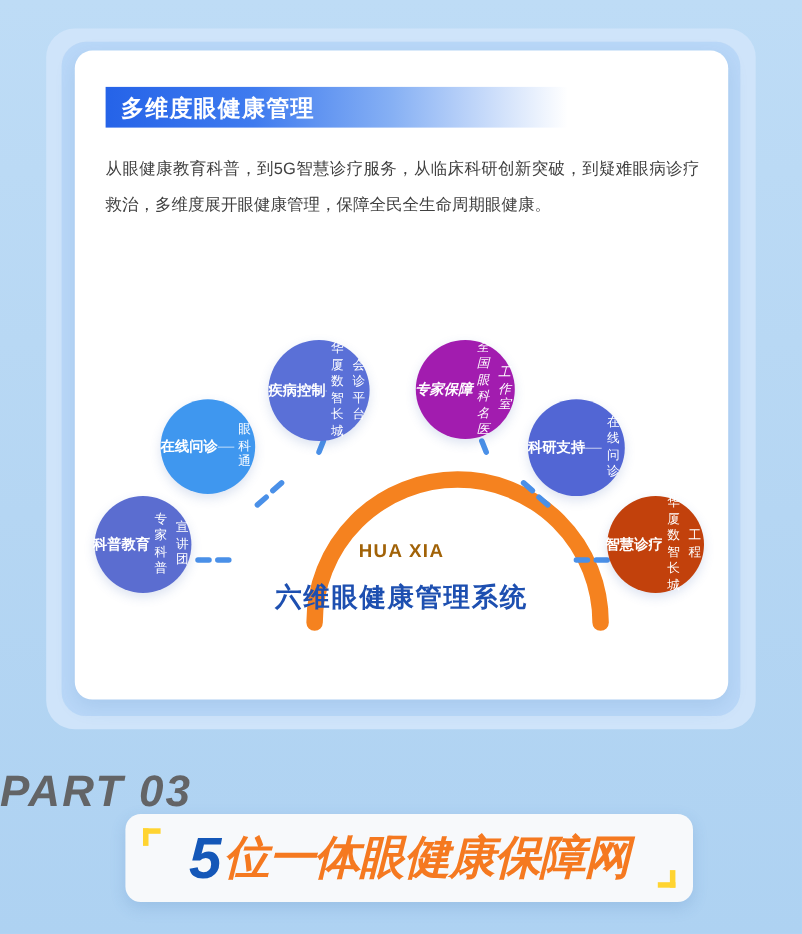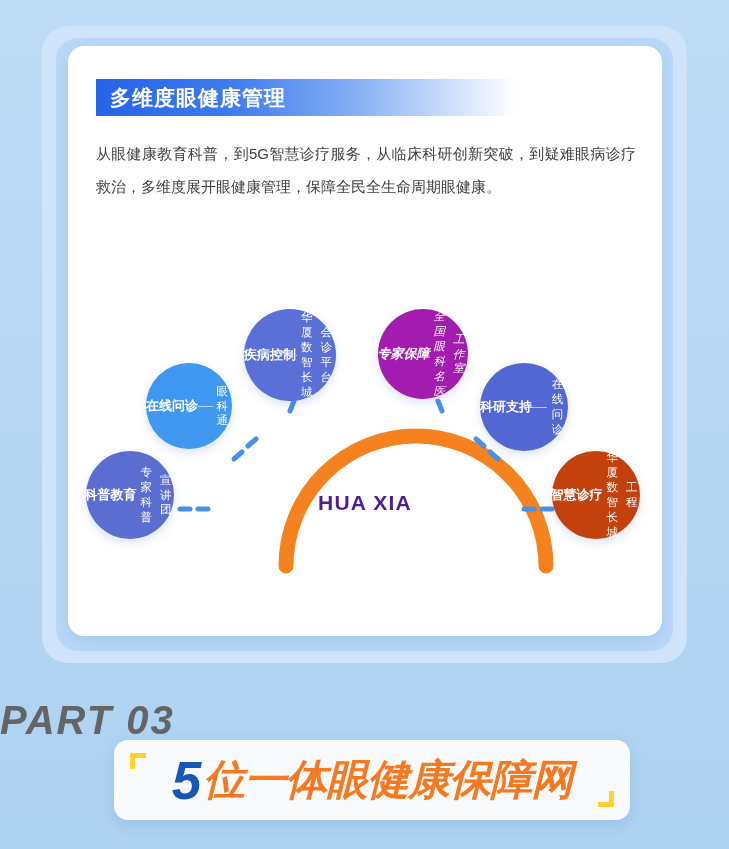--- a/index.html
+++ b/index.html
@@ -137,22 +137,22 @@
   .node.n4 { left: 412px; top: 92px;  width: 88px;  height: 88px; }
   .node.n5 { left: 484px; top: 180px; width: 88px;  height: 88px; }
 
   
   .center-en {
     position: absolute;
     left: 0;
     top: 220px;
     width: 594px;
     text-align: center;
-    color: #4c1d95;
-    font-size: 21px;
+    color: #a16207;
+    font-size: 17px;
     font-weight: bold;
     letter-spacing: 1.2px;
   }
   .center-cn {
     position: absolute;
     left: 0;
     top: 256px;
     width: 594px;
     text-align: center;
     color: #1d4fb0;
@@ -302,20 +302,21 @@
       </div>
 
       <div class="node n5" style="background: #c2410c;">
         <span class="node-title">智慧诊疗</span>
         <span class="node-rule"></span>
         <span class="node-sub">华厦数智长城</span>
         <span class="node-sub">工程</span>
       </div>
 
       <div class="center-en">HUA XIA</div>
+      <div class="center-cn">六维眼健康管理系统</div>
 
     </div>
   </div>
 
   <div class="part-label">PART 03</div>
 
   <div class="part-bar">
     <span class="bracket tl"></span>
     <span class="bracket br"></span>
     <div class="part-headline">

